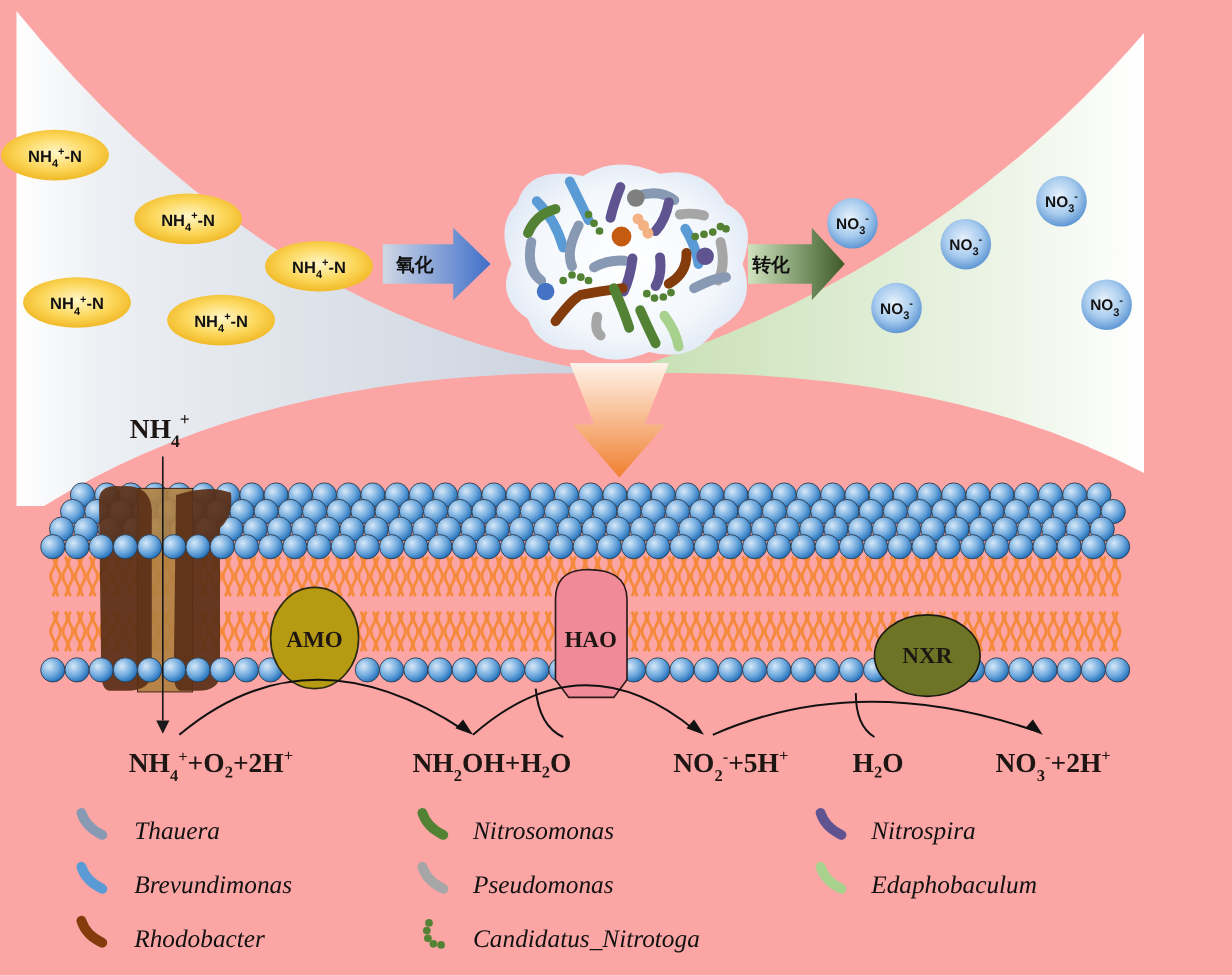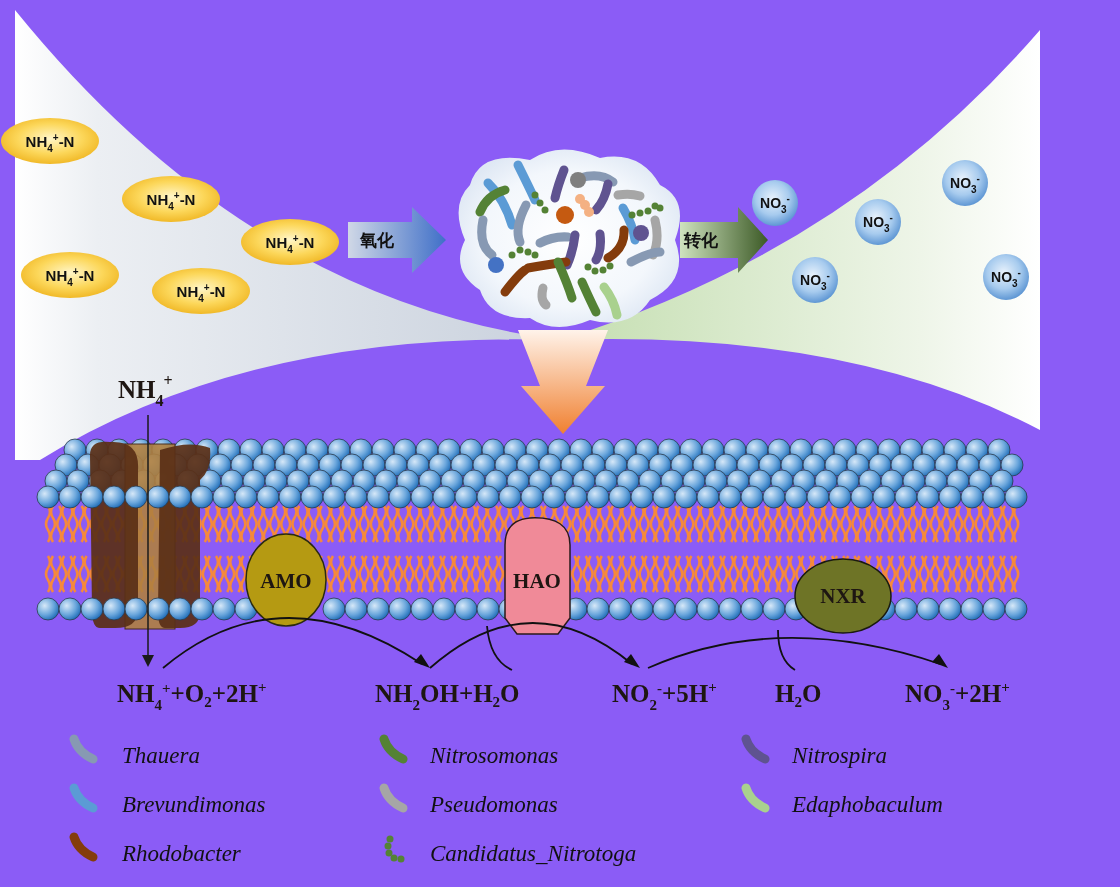--- a/index.html
+++ b/index.html
@@ -1,16 +1,16 @@
 <!DOCTYPE html>
 <html><head>
 <meta charset="utf-8">
 <style>
   html, body { margin: 0; padding: 0; background: #ffffff; }
-  #stage { position: relative; width: 1120px; height: 887px; overflow: hidden; background: #8b5cf6; font-family: "Liberation Sans", sans-serif; }
+  #stage { position: relative; width: 1120px; height: 887px; overflow: hidden; background: #fca5a5; font-family: "Liberation Sans", sans-serif; }
   #diagram { position: absolute; left: 0; top: 0; }
   .pill-text { font-family: "Liberation Sans", sans-serif; font-weight: bold; font-size: 15px; fill: #111; }
   .ion-text { font-family: "Liberation Sans", sans-serif; font-weight: bold; font-size: 14px; fill: #111; }
   .cn-label { font-family: "DejaVu Sans", sans-serif; font-size: 17px; fill: #111; font-weight: bold; }
   .eq { font-family: "Liberation Serif", serif; font-weight: bold; font-size: 25px; fill: #1e1612; }
   .enz { font-family: "Liberation Serif", serif; font-weight: bold; font-size: 21px; fill: #1e1612; }
   .legend-label { font-family: "Liberation Serif", serif; font-style: italic; font-size: 23px; fill: #111; }
 </style>
 </head>
 <body>

